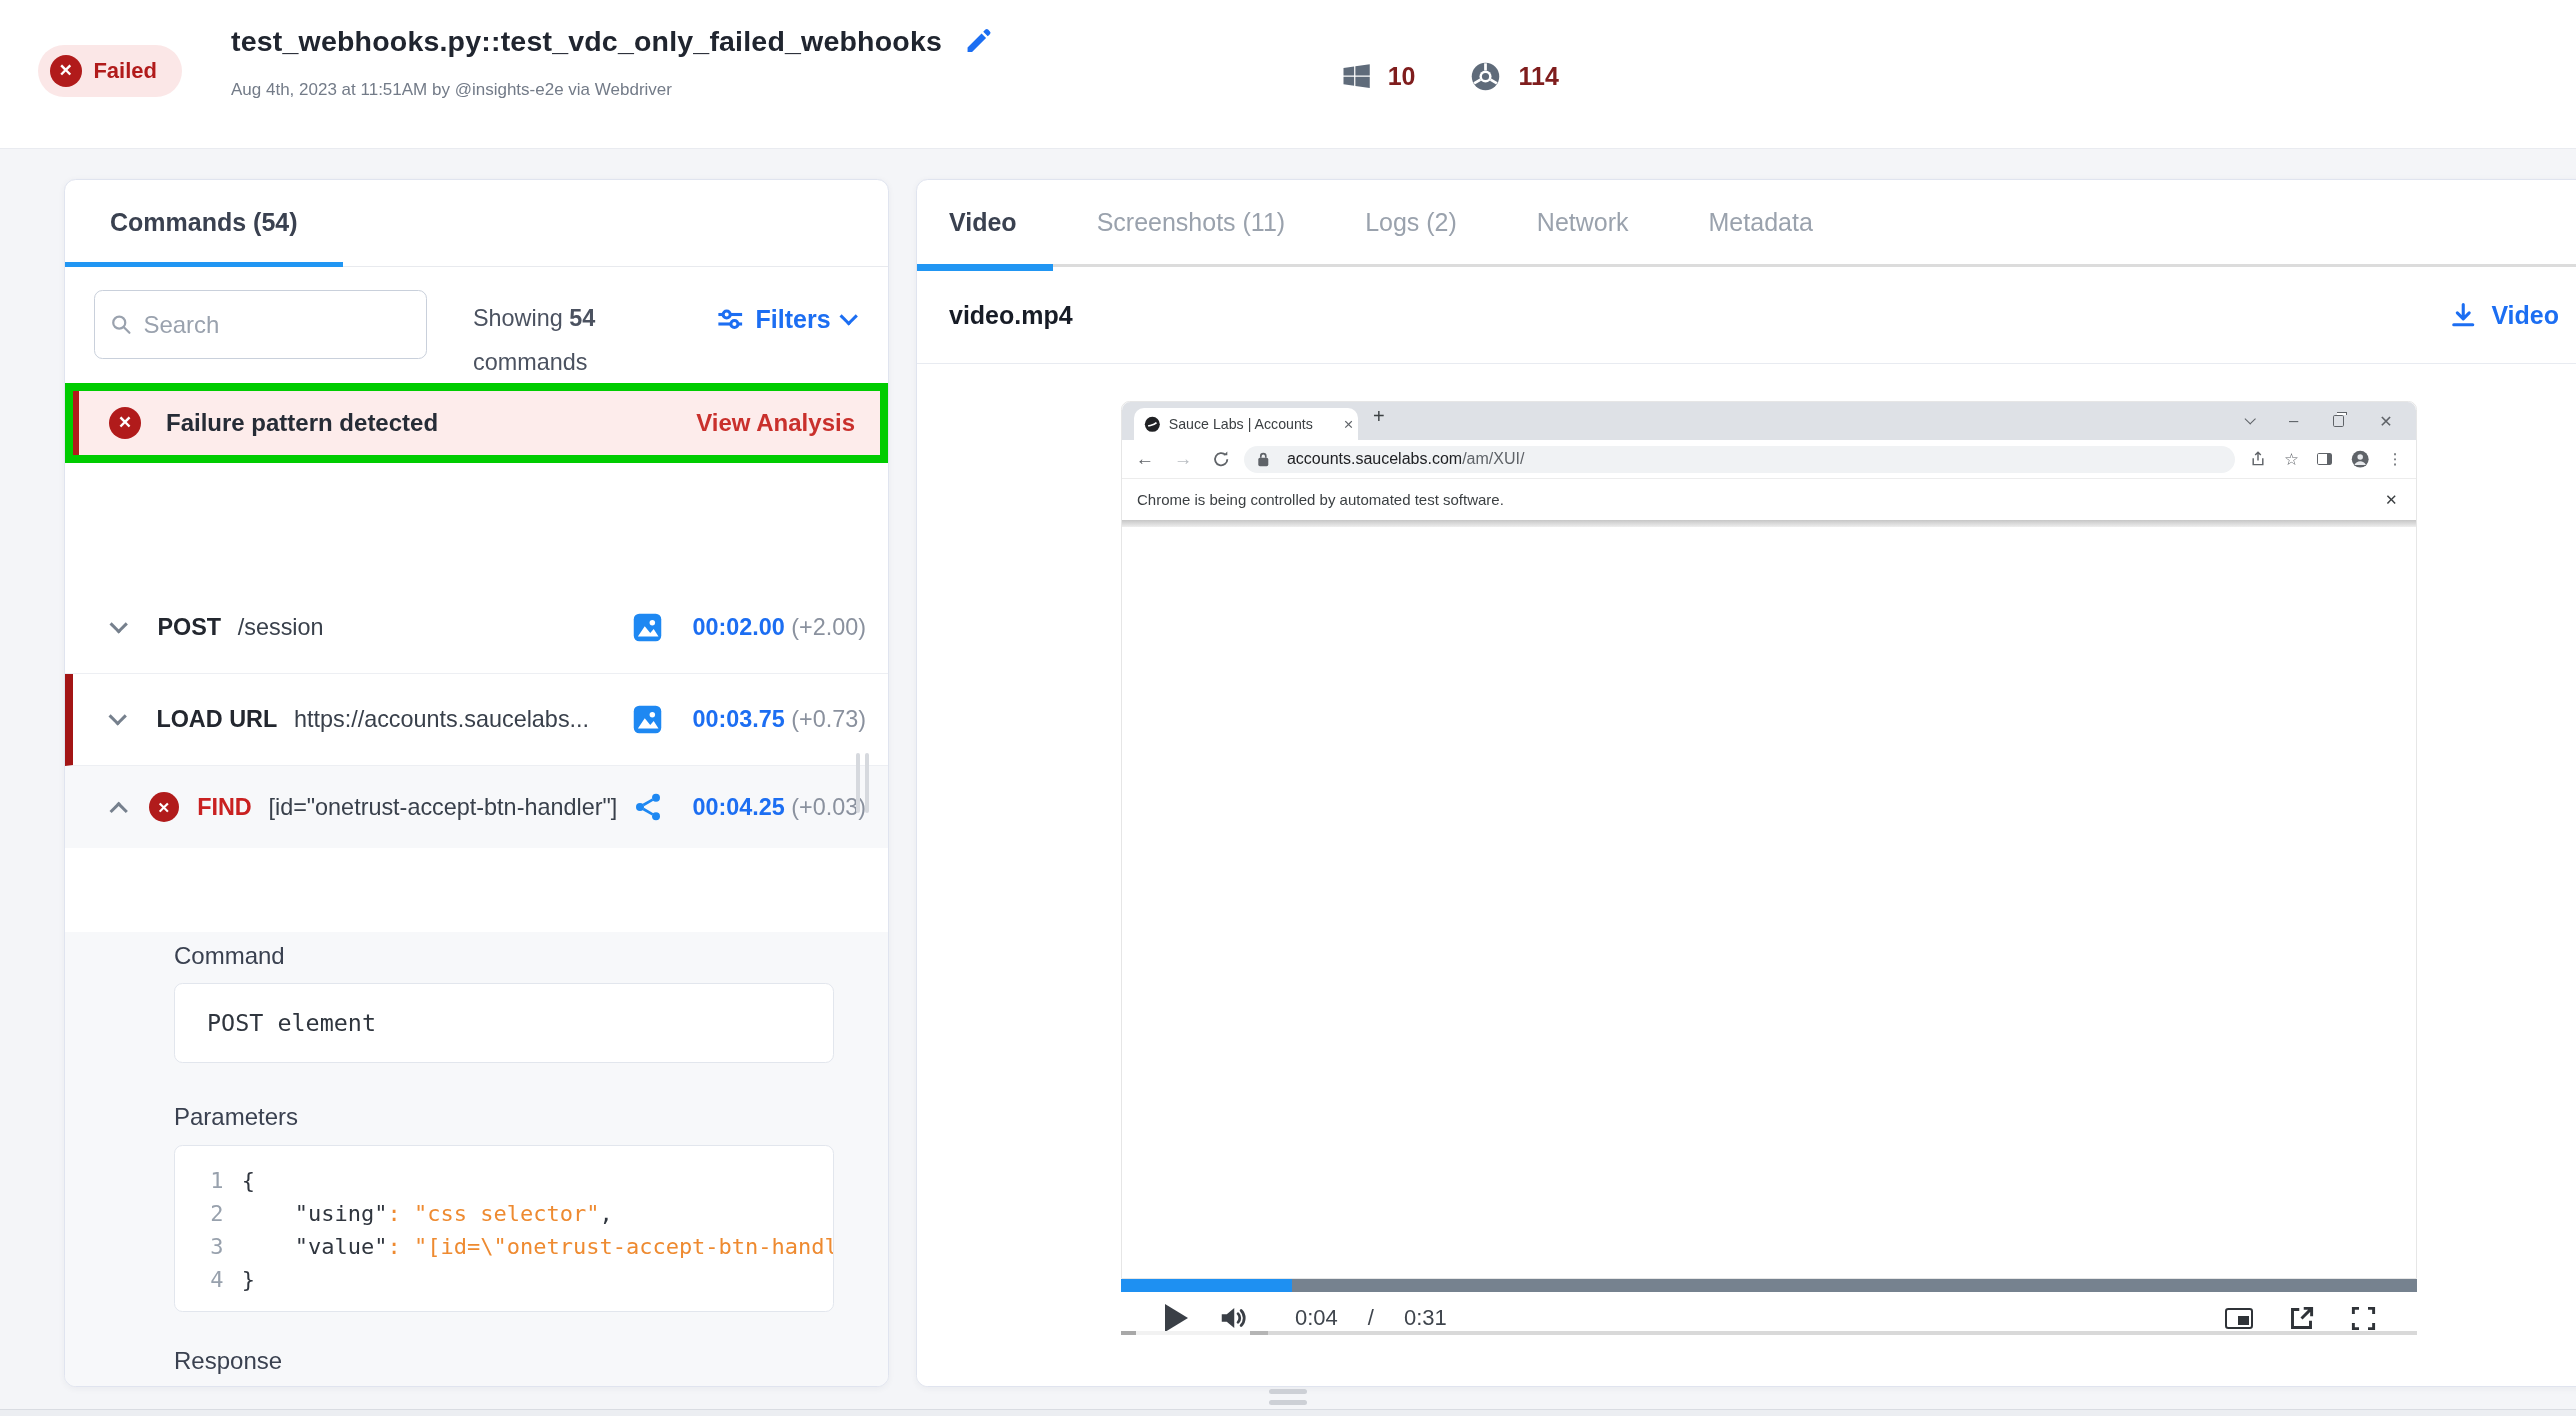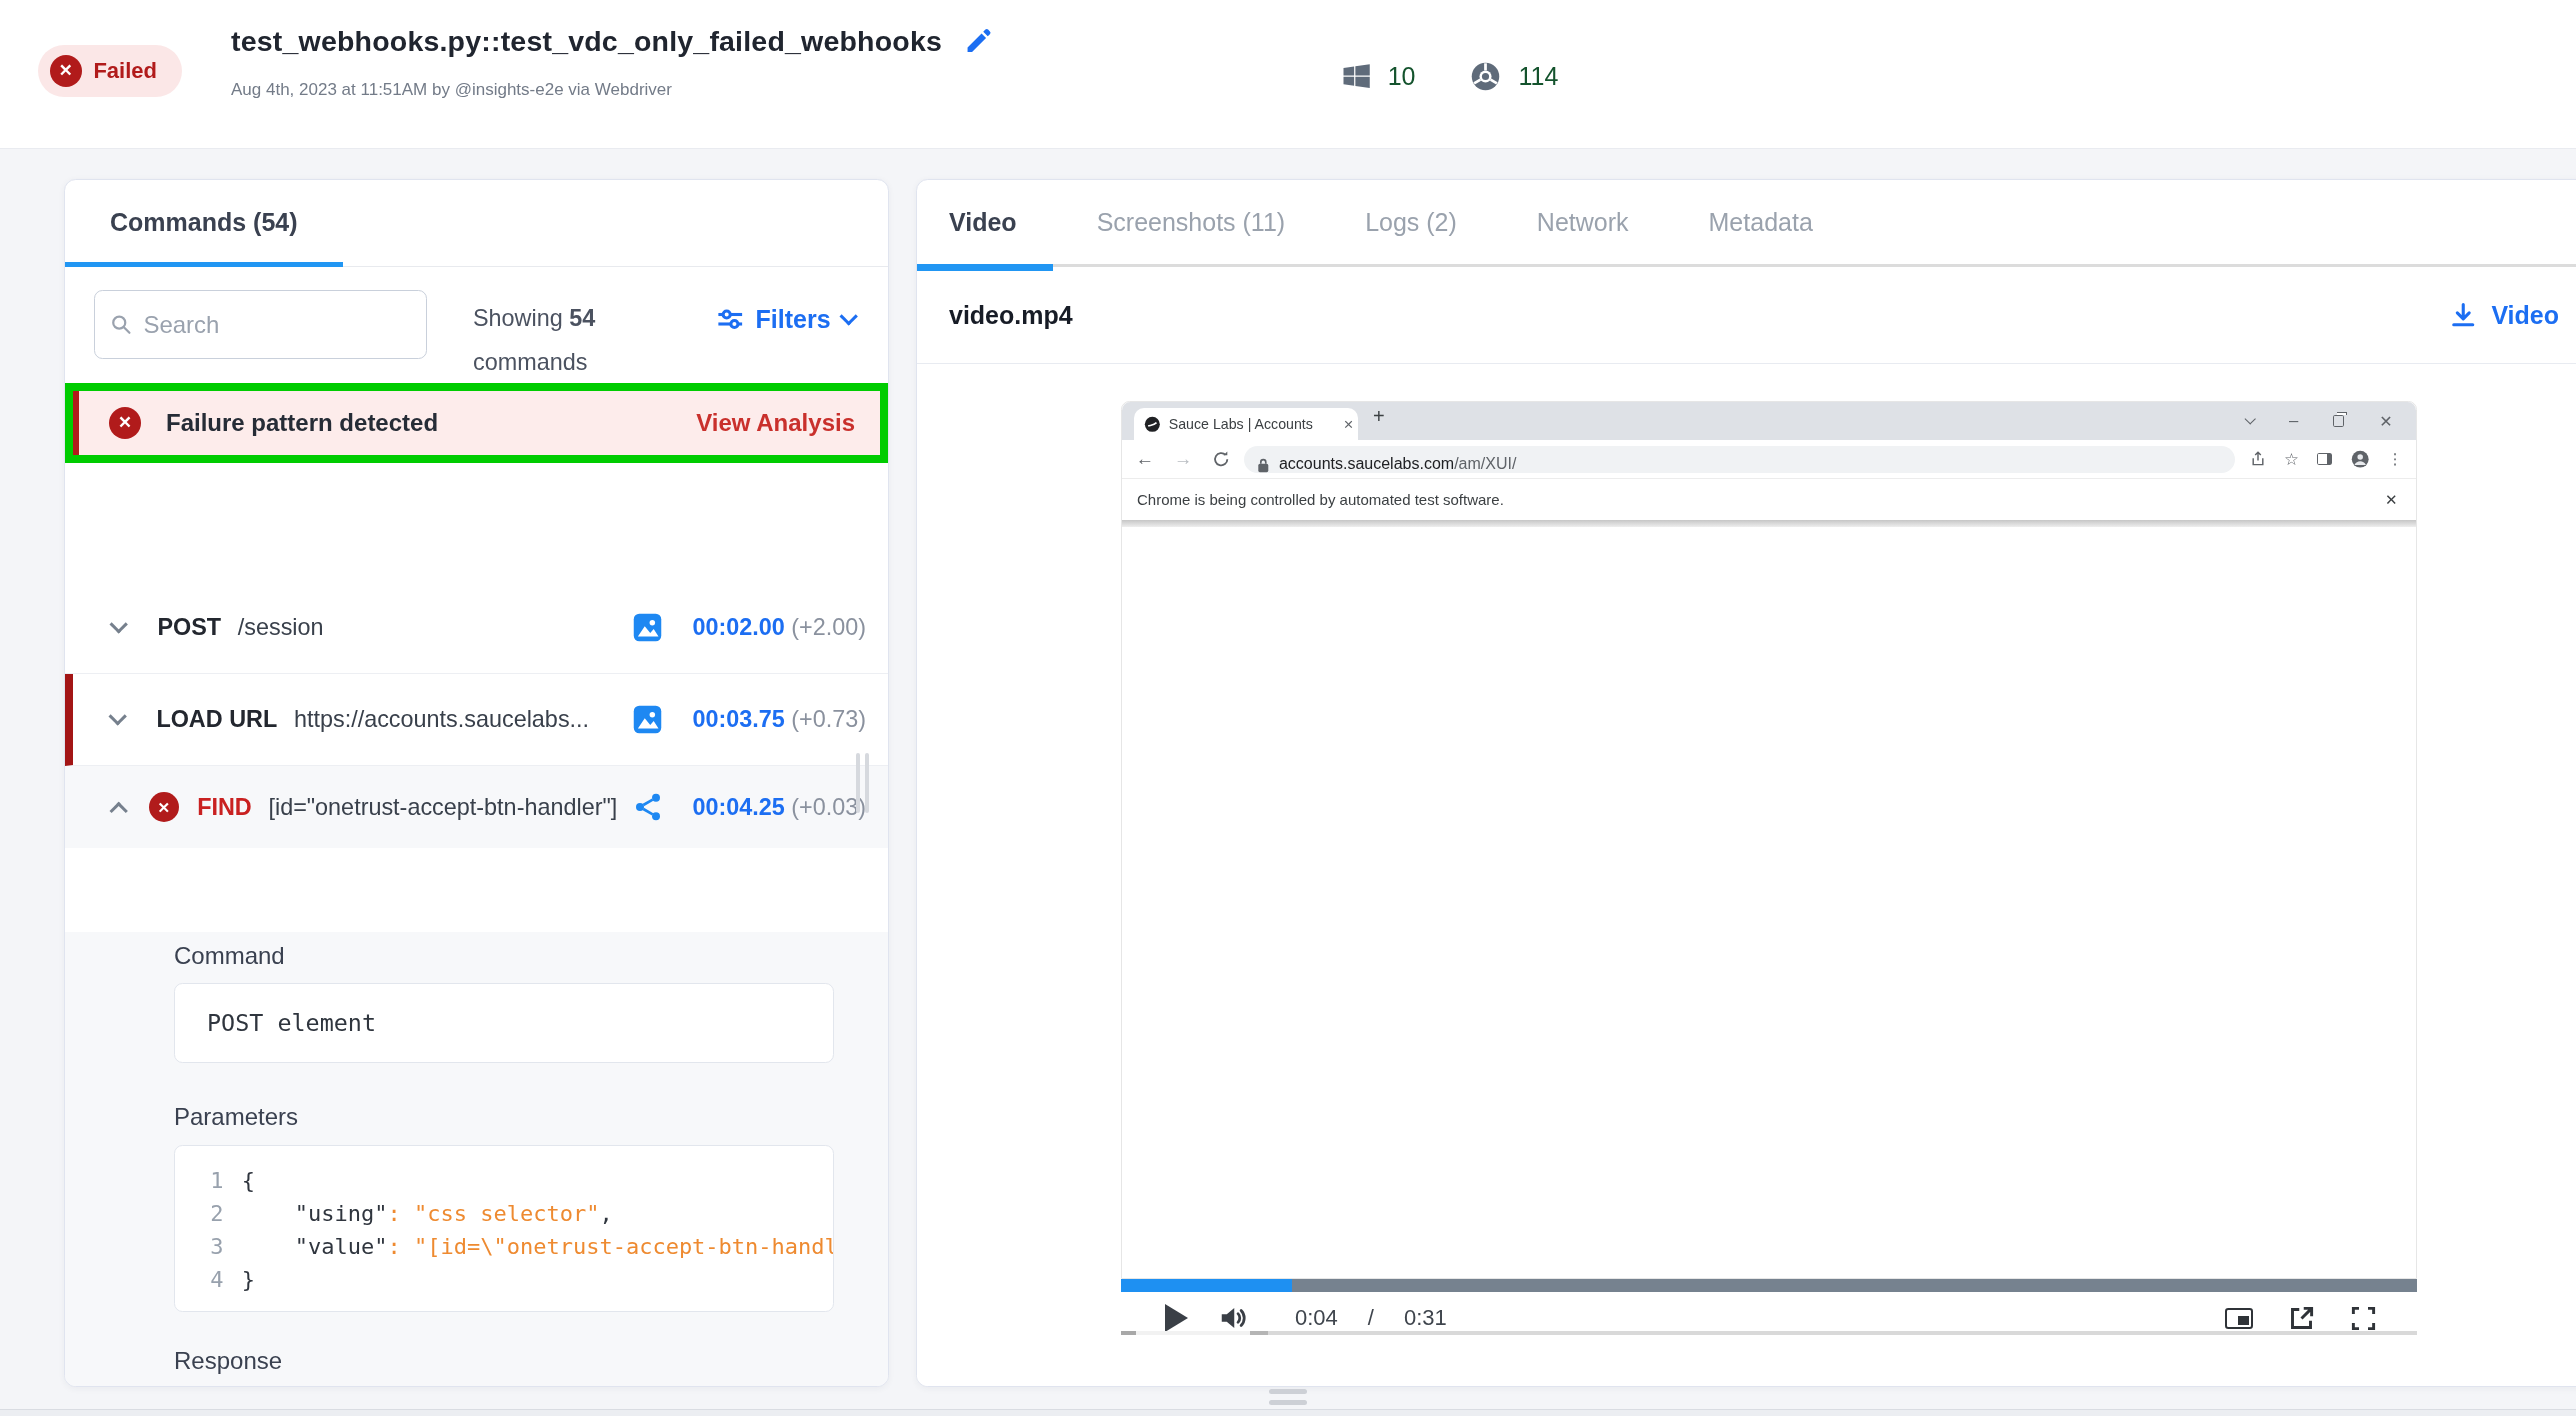--- a/index.html
+++ b/index.html
@@ -11,21 +11,21 @@
   .header { position:absolute; left:0; top:0; width:2576px; height:149px; background:#ffffff; border-bottom:1.7px solid #e9ebf0; }
   .badge-failed { position:absolute; left:38px; top:45px; height:52px; display:flex; align-items:center; gap:11.7px;
     background:#fbe7e7; border-radius:27px; padding:0 25px 0 11.7px; }
   .x-circle { width:32px; height:32px; border-radius:50%; background:#b11b1b; color:#fff; display:flex; align-items:center; justify-content:center;
     font-size:16.7px; font-weight:700; line-height:1; }
   .badge-failed .lbl { color:#b11b1b; font-size:22px; font-weight:700; }
   .title-row { position:absolute; left:231px; top:25px; display:flex; align-items:center; gap:22px; }
   .page-title { font-size:28.5px; font-weight:700; color:#20252f; letter-spacing:0.2px; }
   .subtitle { position:absolute; left:231px; top:80px; font-size:17px; color:#737b88; }
   .platform { position:absolute; left:1341px; top:49px; height:54px; display:flex; align-items:center; gap:16.7px; color:#59616e; }
-  .platform .num { font-size:25px; font-weight:400; color:#14532d;text-align:right; }
+  .platform .num { font-size:25px; font-weight:700; color:#7f1d1d;text-align:right; }
   .plat-gap { width:20px; }
   .hdr-actions { position:absolute; right:0; top:0; height:149px; }
   .chev { width:13.4px; height:13.4px; border-right:3.3px solid #1c6ef2; border-bottom:3.3px solid #1c6ef2; transform:rotate(45deg); margin-top:-5px; }
   .chev.gray { border-color:#76808d; }
   .chev.up { transform:rotate(-135deg); margin-top:6.7px; }
 
   
   .card { position:absolute; top:179px; height:1208px; background:#fff; border:1.7px solid #e0e4ef; border-radius:11.7px; overflow:hidden;
     box-shadow:0 1.7px 6.7px rgba(40,50,80,.05);margin-left:39px; }
   .card-left { left:25px; width:825px; }
@@ -102,21 +102,21 @@
   .b-plus { position:absolute; left:251px; top:3.3px; font-size:20px; color:#3c4043; }
   .b-winctl { position:absolute; right:23.4px; top:0; height:38px; display:flex; align-items:center; gap:35px; color:#5f6368; }
   .wc-chev { width:8.4px; height:8.4px; border-right:1.7px solid #5f6368; border-bottom:1.7px solid #5f6368; transform:rotate(45deg); margin-top:-3.3px; }
   .wc-min { font-size:16.7px; }
   .wc-restore { width:11px; height:12.6px; border:1.7px solid #5f6368; border-radius:1.7px; position:relative; }
   .wc-restore::after { content:""; position:absolute; left:2.5px; top:-4.2px; width:9.2px; height:2.5px; background:#fff; border-top:1.7px solid #5f6368; border-right:1.7px solid #5f6368; }
   .wc-x { font-size:16px; }
   .b-toolbar { position:relative; height:38px; background:#fff; display:flex; align-items:center; padding:0 13.4px; }
   .nav-ic { font-size:18.4px; color:#5f6368; margin-right:20px; }
   .nav-ic.dis { color:#b9bdc2; }
-  .urlbar { flex:1; height:27px; background:#f0f2f4; border-radius:14.2px; display:flex; align-items:flex-end; gap:9px; padding:0 13.4px; margin:0 15px 0 5px; }
+  .urlbar { flex:1; height:27px; background:#f0f2f4; border-radius:14.2px; display:flex; align-items:center; gap:17px; padding:0 13.4px; margin:0 15px 0 5px; }
   .urlbar .u-host { font-size:16px; color:#202124; }
   .urlbar .u-path { font-size:16px; color:#5f6368; }
   .tb-right { display:flex; align-items:center; gap:18.4px; color:#5f6368; }
   .sidebar-ic { width:15px; height:12.6px; border:1.7px solid #5f6368; border-radius:1.7px; position:relative; }
   .sidebar-ic::after { content:""; position:absolute; right:0; top:0; width:4.2px; height:100%; background:#5f6368; }
   .kebab { font-size:15px; }
   .b-infobar { position:relative; height:42px; background:#fff; border-top:0.8px solid #ececec; display:flex; align-items:center; padding:0 18.4px 0 15px; }
   .b-infobar .i-text { font-size:15px; color:#3c4043; }
   .b-infobar .i-x { margin-left:auto; font-size:15px; color:#3c4043; }
   .b-pageedge { height:6.7px; background:linear-gradient(#c6c6c6,#eeeeee); }

